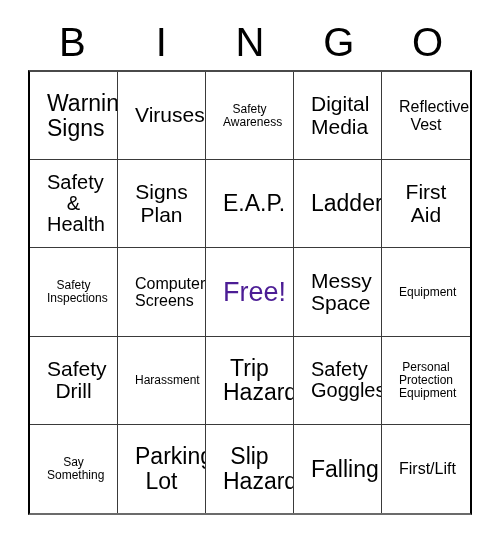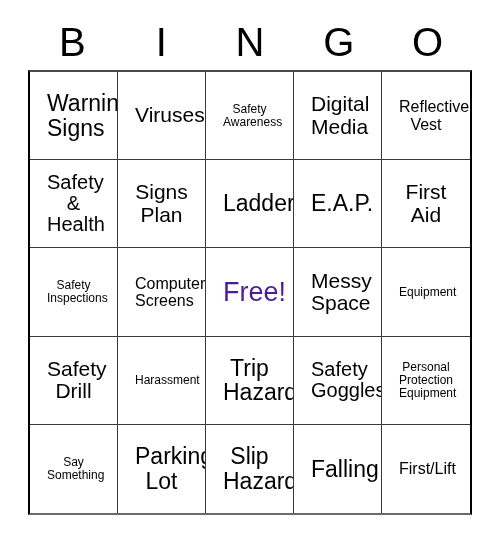--- a/index.html
+++ b/index.html
@@ -123,24 +123,24 @@
     <div class="cell sz-md">
         <span class="cell-text">Safety
 &amp;
 Health</span>
       </div>
     <div class="cell sz-xl">
         <span class="cell-text">Signs
 Plan</span>
       </div>
     <div class="cell sz-lg">
+        <span class="cell-text">E.A.P.</span>
+      </div>
+    <div class="cell sz-lg">
         <span class="cell-text">Ladder</span>
-      </div>
-    <div class="cell sz-lg">
-        <span class="cell-text">E.A.P.</span>
       </div>
     <div class="cell sz-xl">
         <span class="cell-text">First
 Aid</span>
       </div>
 
     <div class="cell sz-xs">
         <span class="cell-text">Safety
 Inspections</span>
       </div>

